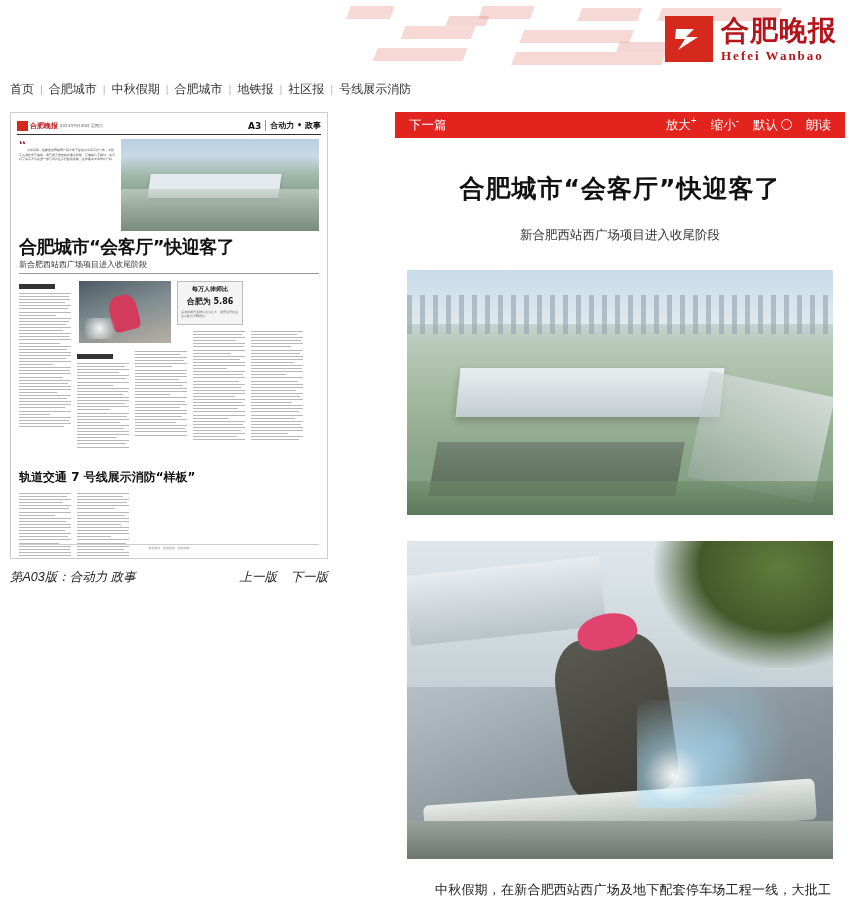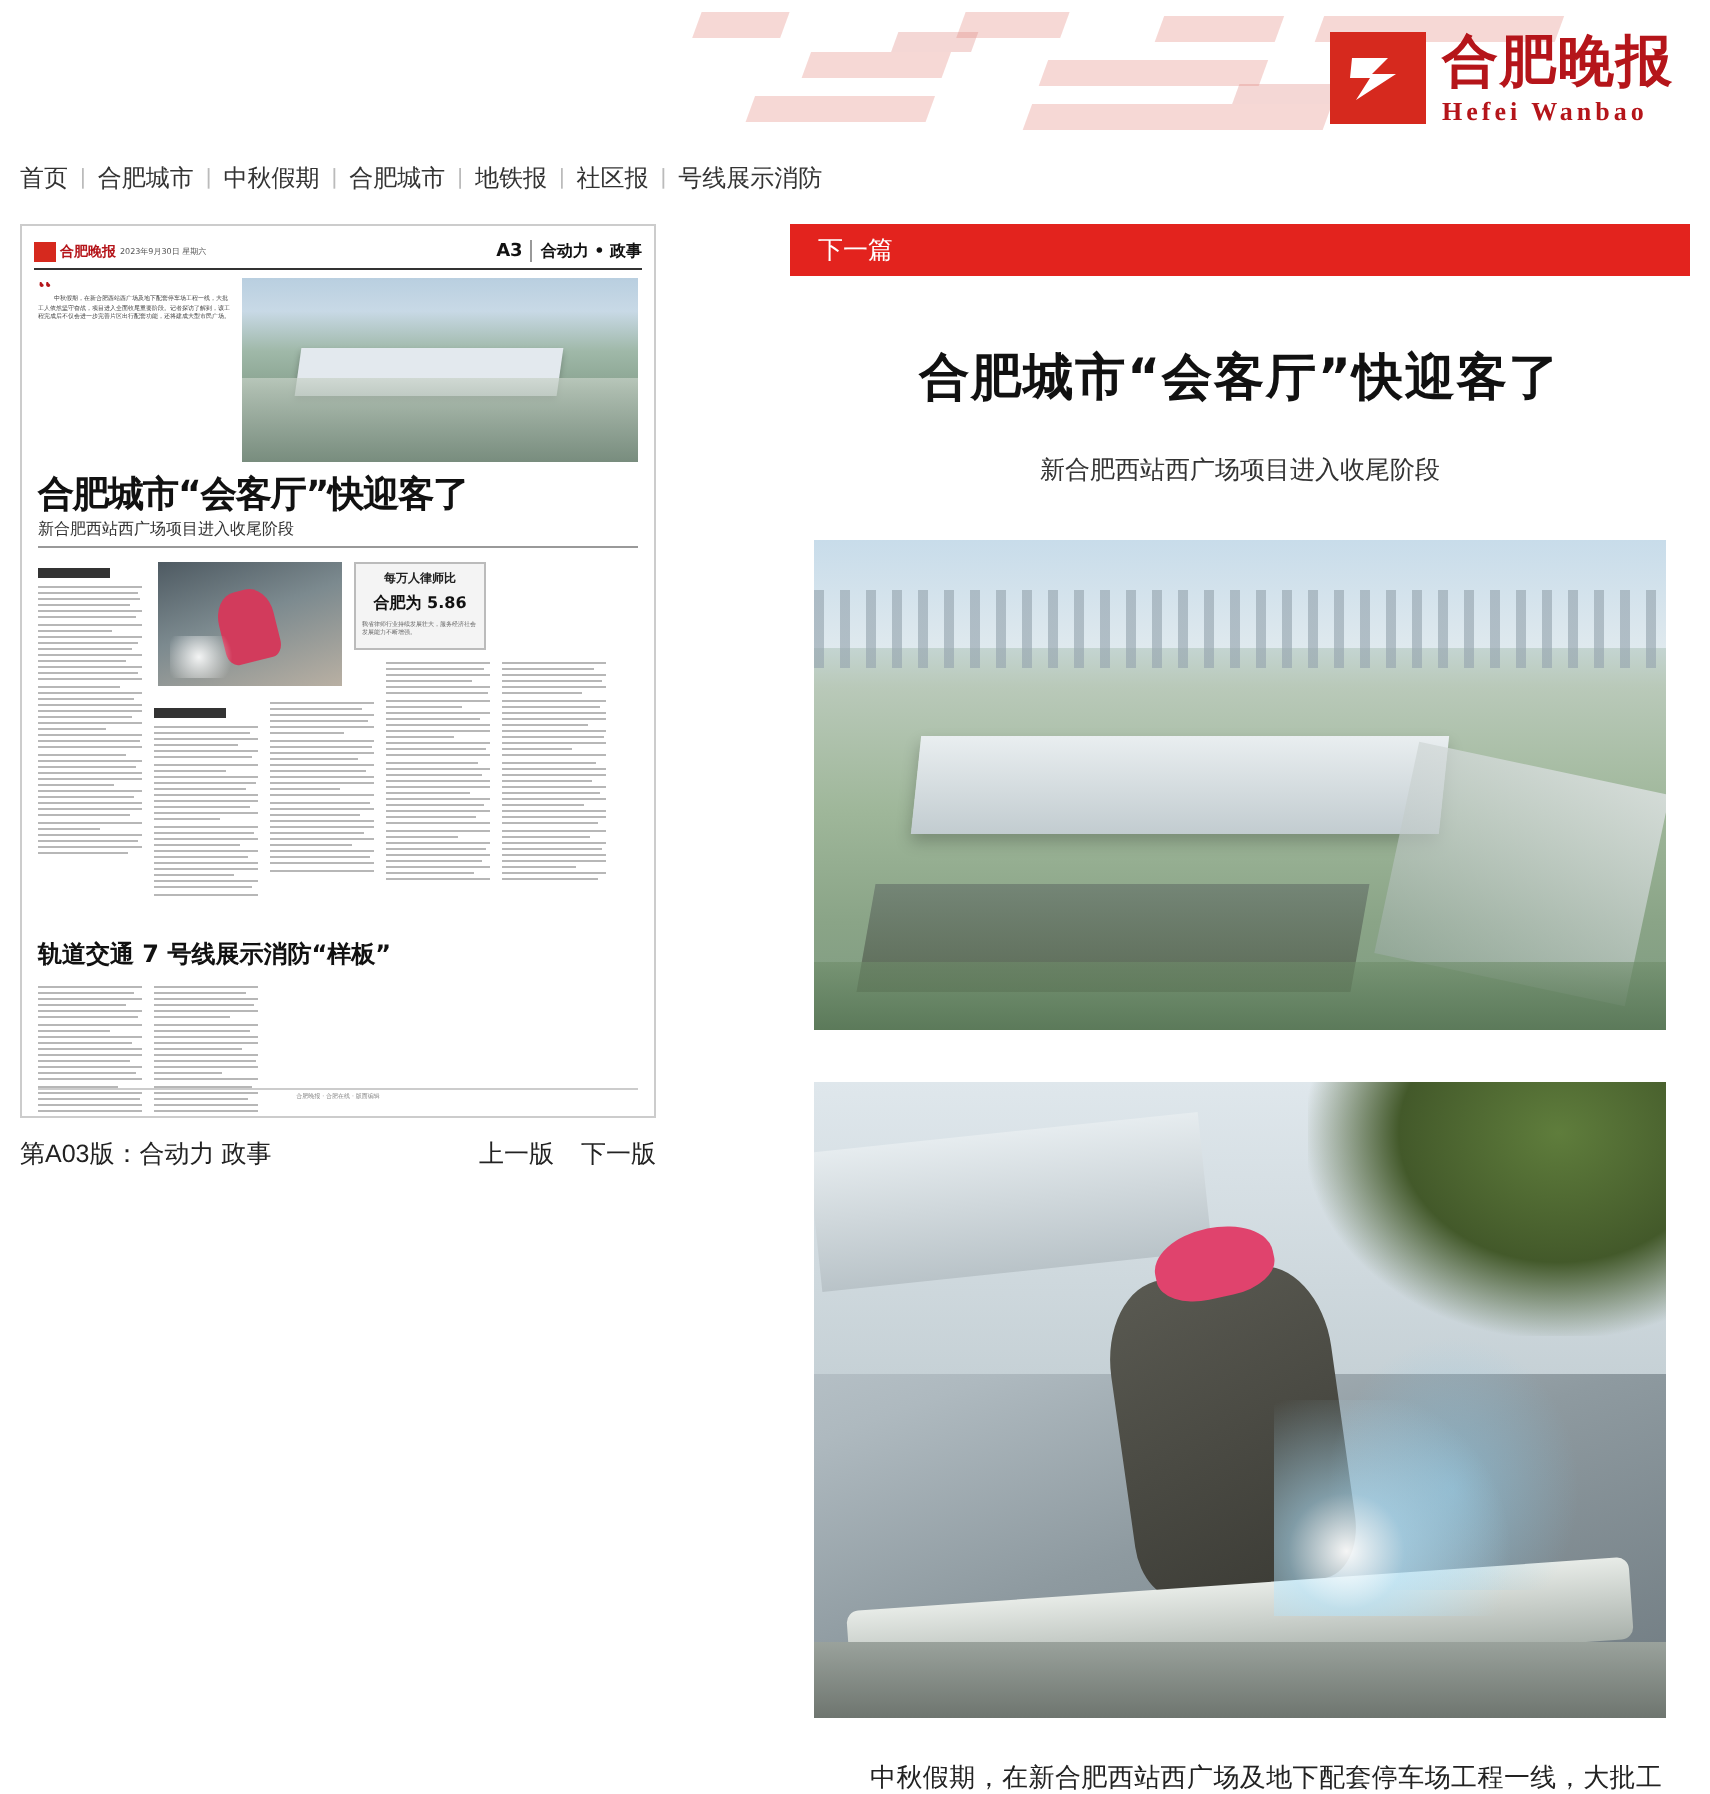--- a/index.html
+++ b/index.html
@@ -304,20 +304,21 @@
 
   
   .thumb-caption {
     width: 318px;
     margin-top: 10px;
     display: flex;
     align-items: center;
     justify-content: space-between;
     font-size: 12.5px;
     color: #222;
+    font-style: italic;
   }
   .thumb-caption .pager a {
     color: #222;
     text-decoration: none;
     cursor: pointer;
     margin-left: 10px;
   }
 
   
   .toolbar {
@@ -830,20 +831,26 @@
         <a>上一版</a>
         <a>下一版</a>
       </span>
     </div>
   </div>
 
   <div class="right-col">
 
     <div class="toolbar">
       <span class="next">下一篇</span>
+      <span class="tools">
+        <span><span>放大</span><span class="sup">+</span></span>
+        <span><span>缩小</span><span class="sup">-</span></span>
+        <span><span>默认</span><span class="dot"></span></span>
+        <span>朗读</span>
+      </span>
     </div>
 
     <div class="article">
       <h1 class="art-title">合肥城市“会客厅”快迎客了</h1>
       <div class="art-sub">新合肥西站西广场项目进入收尾阶段</div>
 
       <div class="art-fig fig1">
         <div class="skyline"></div>
         <div class="city"></div>
         <div class="station"></div>

